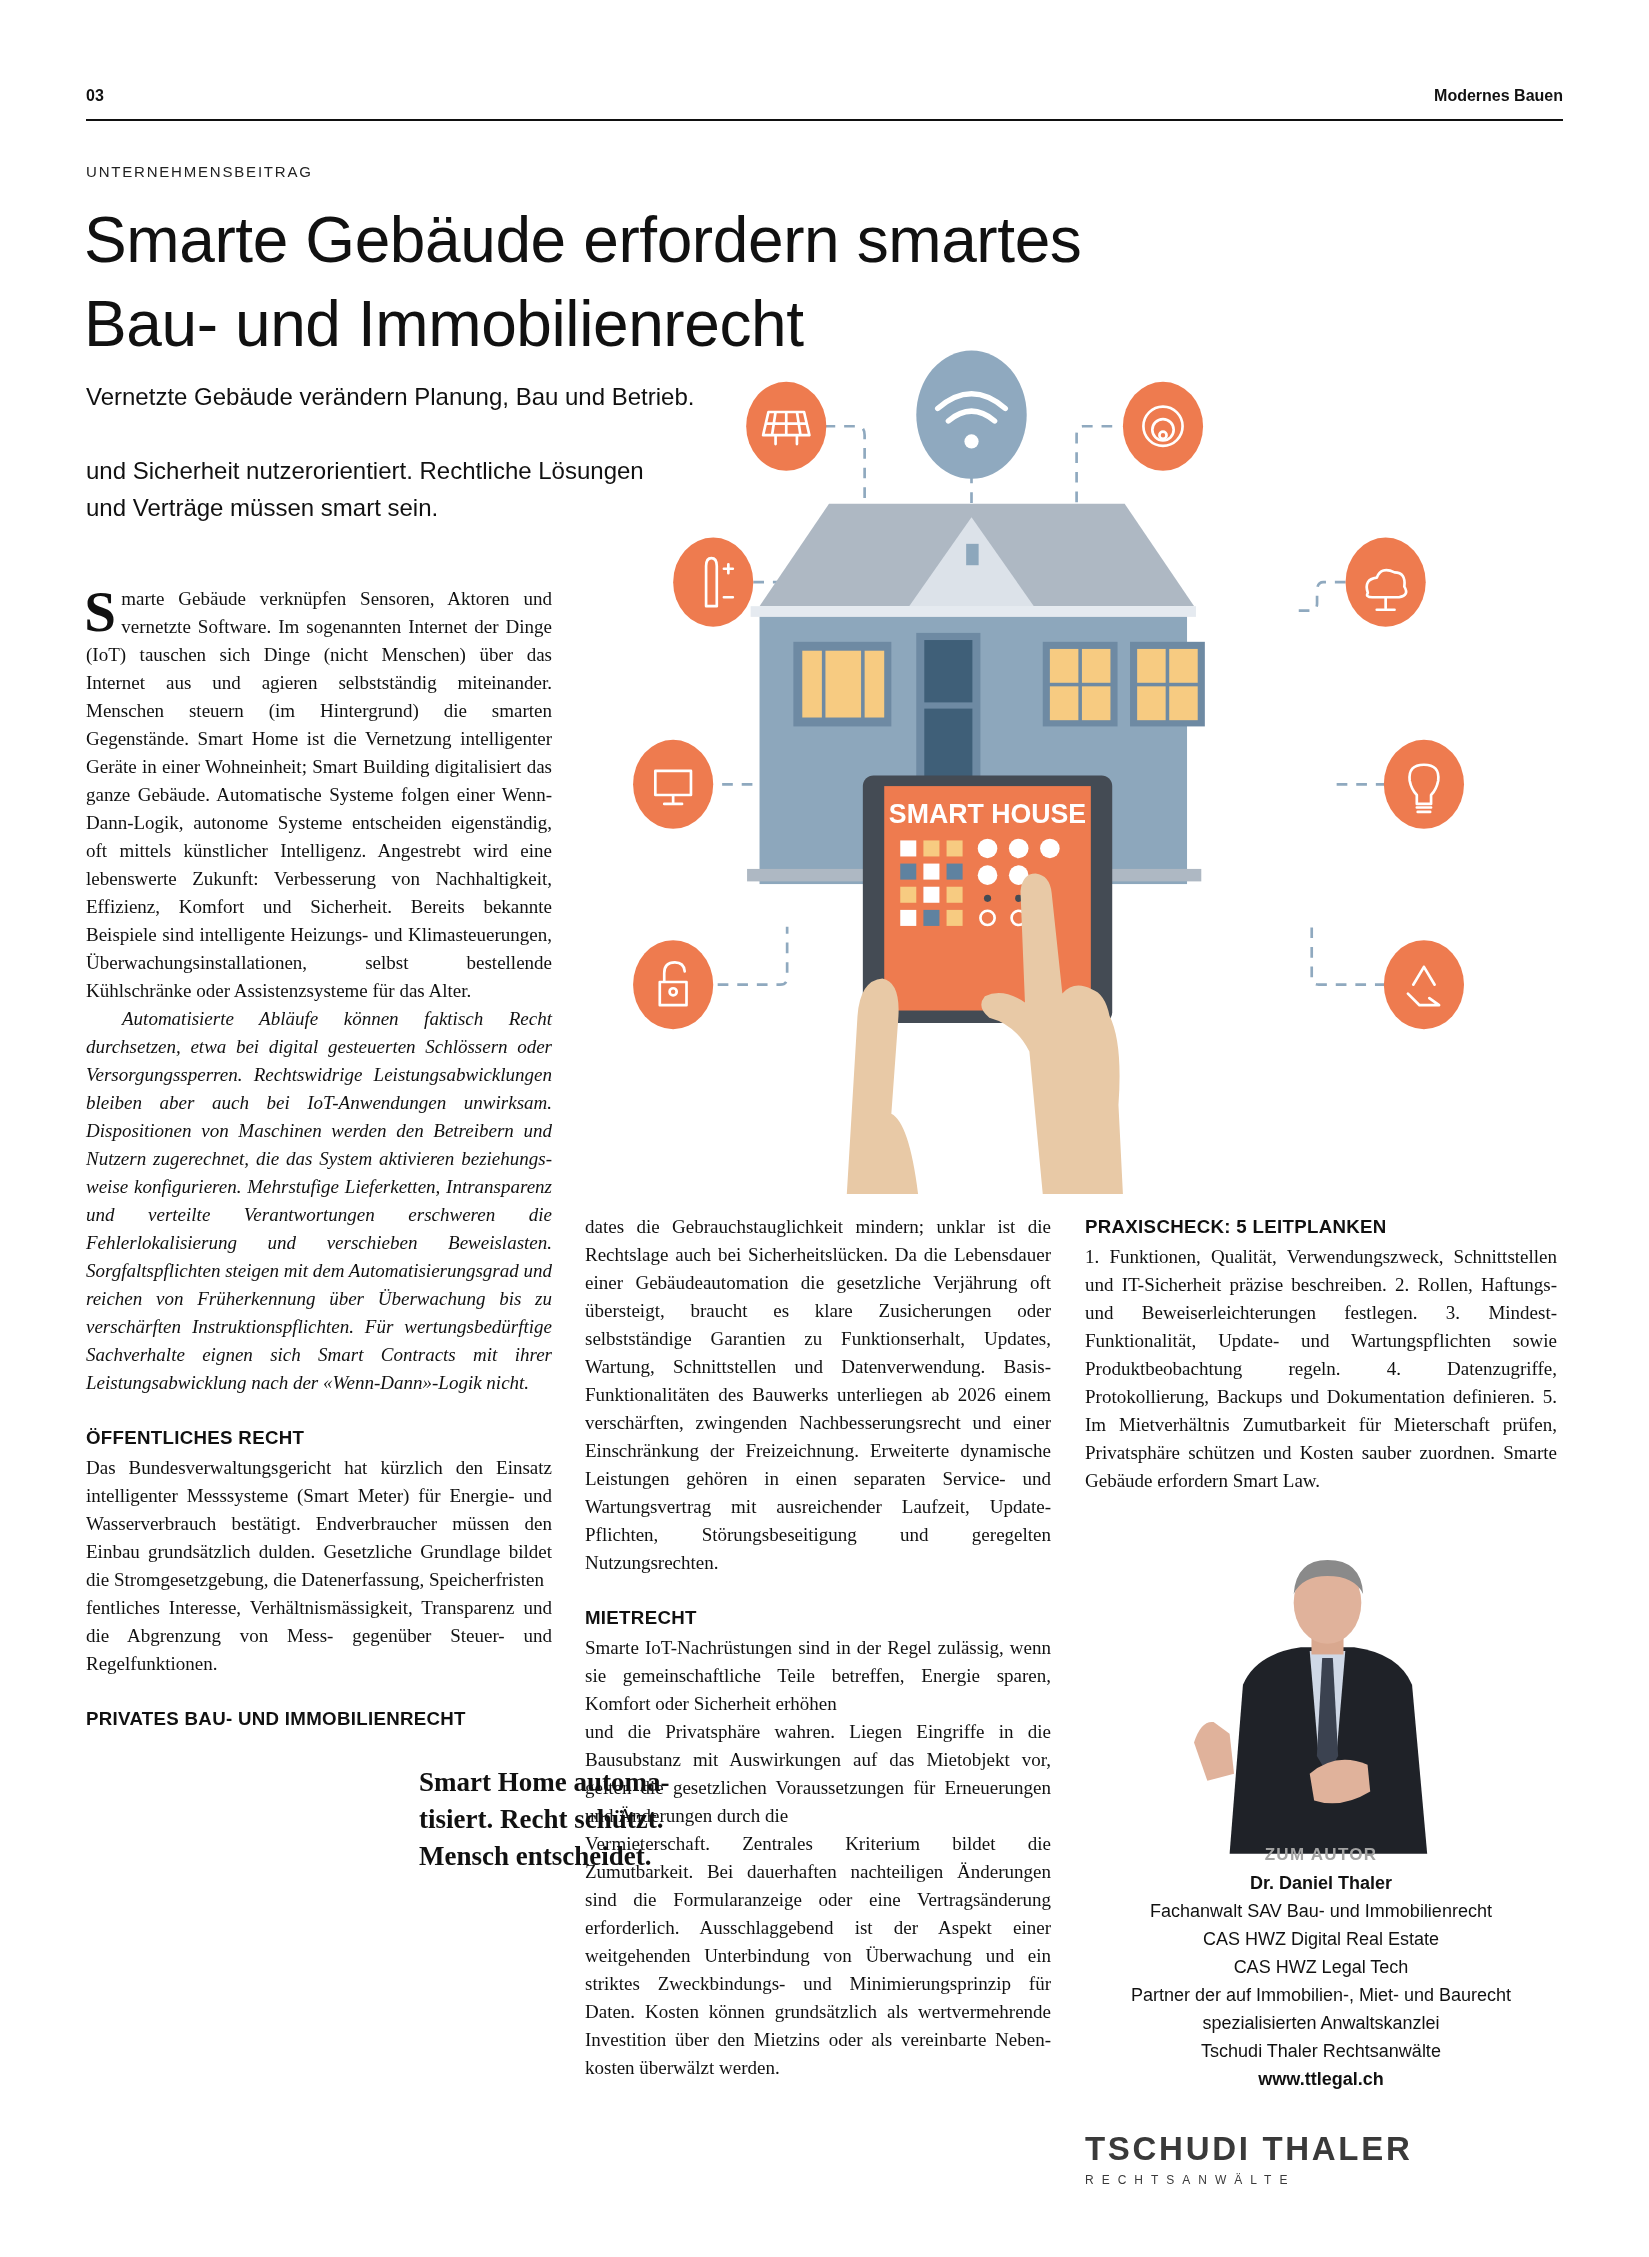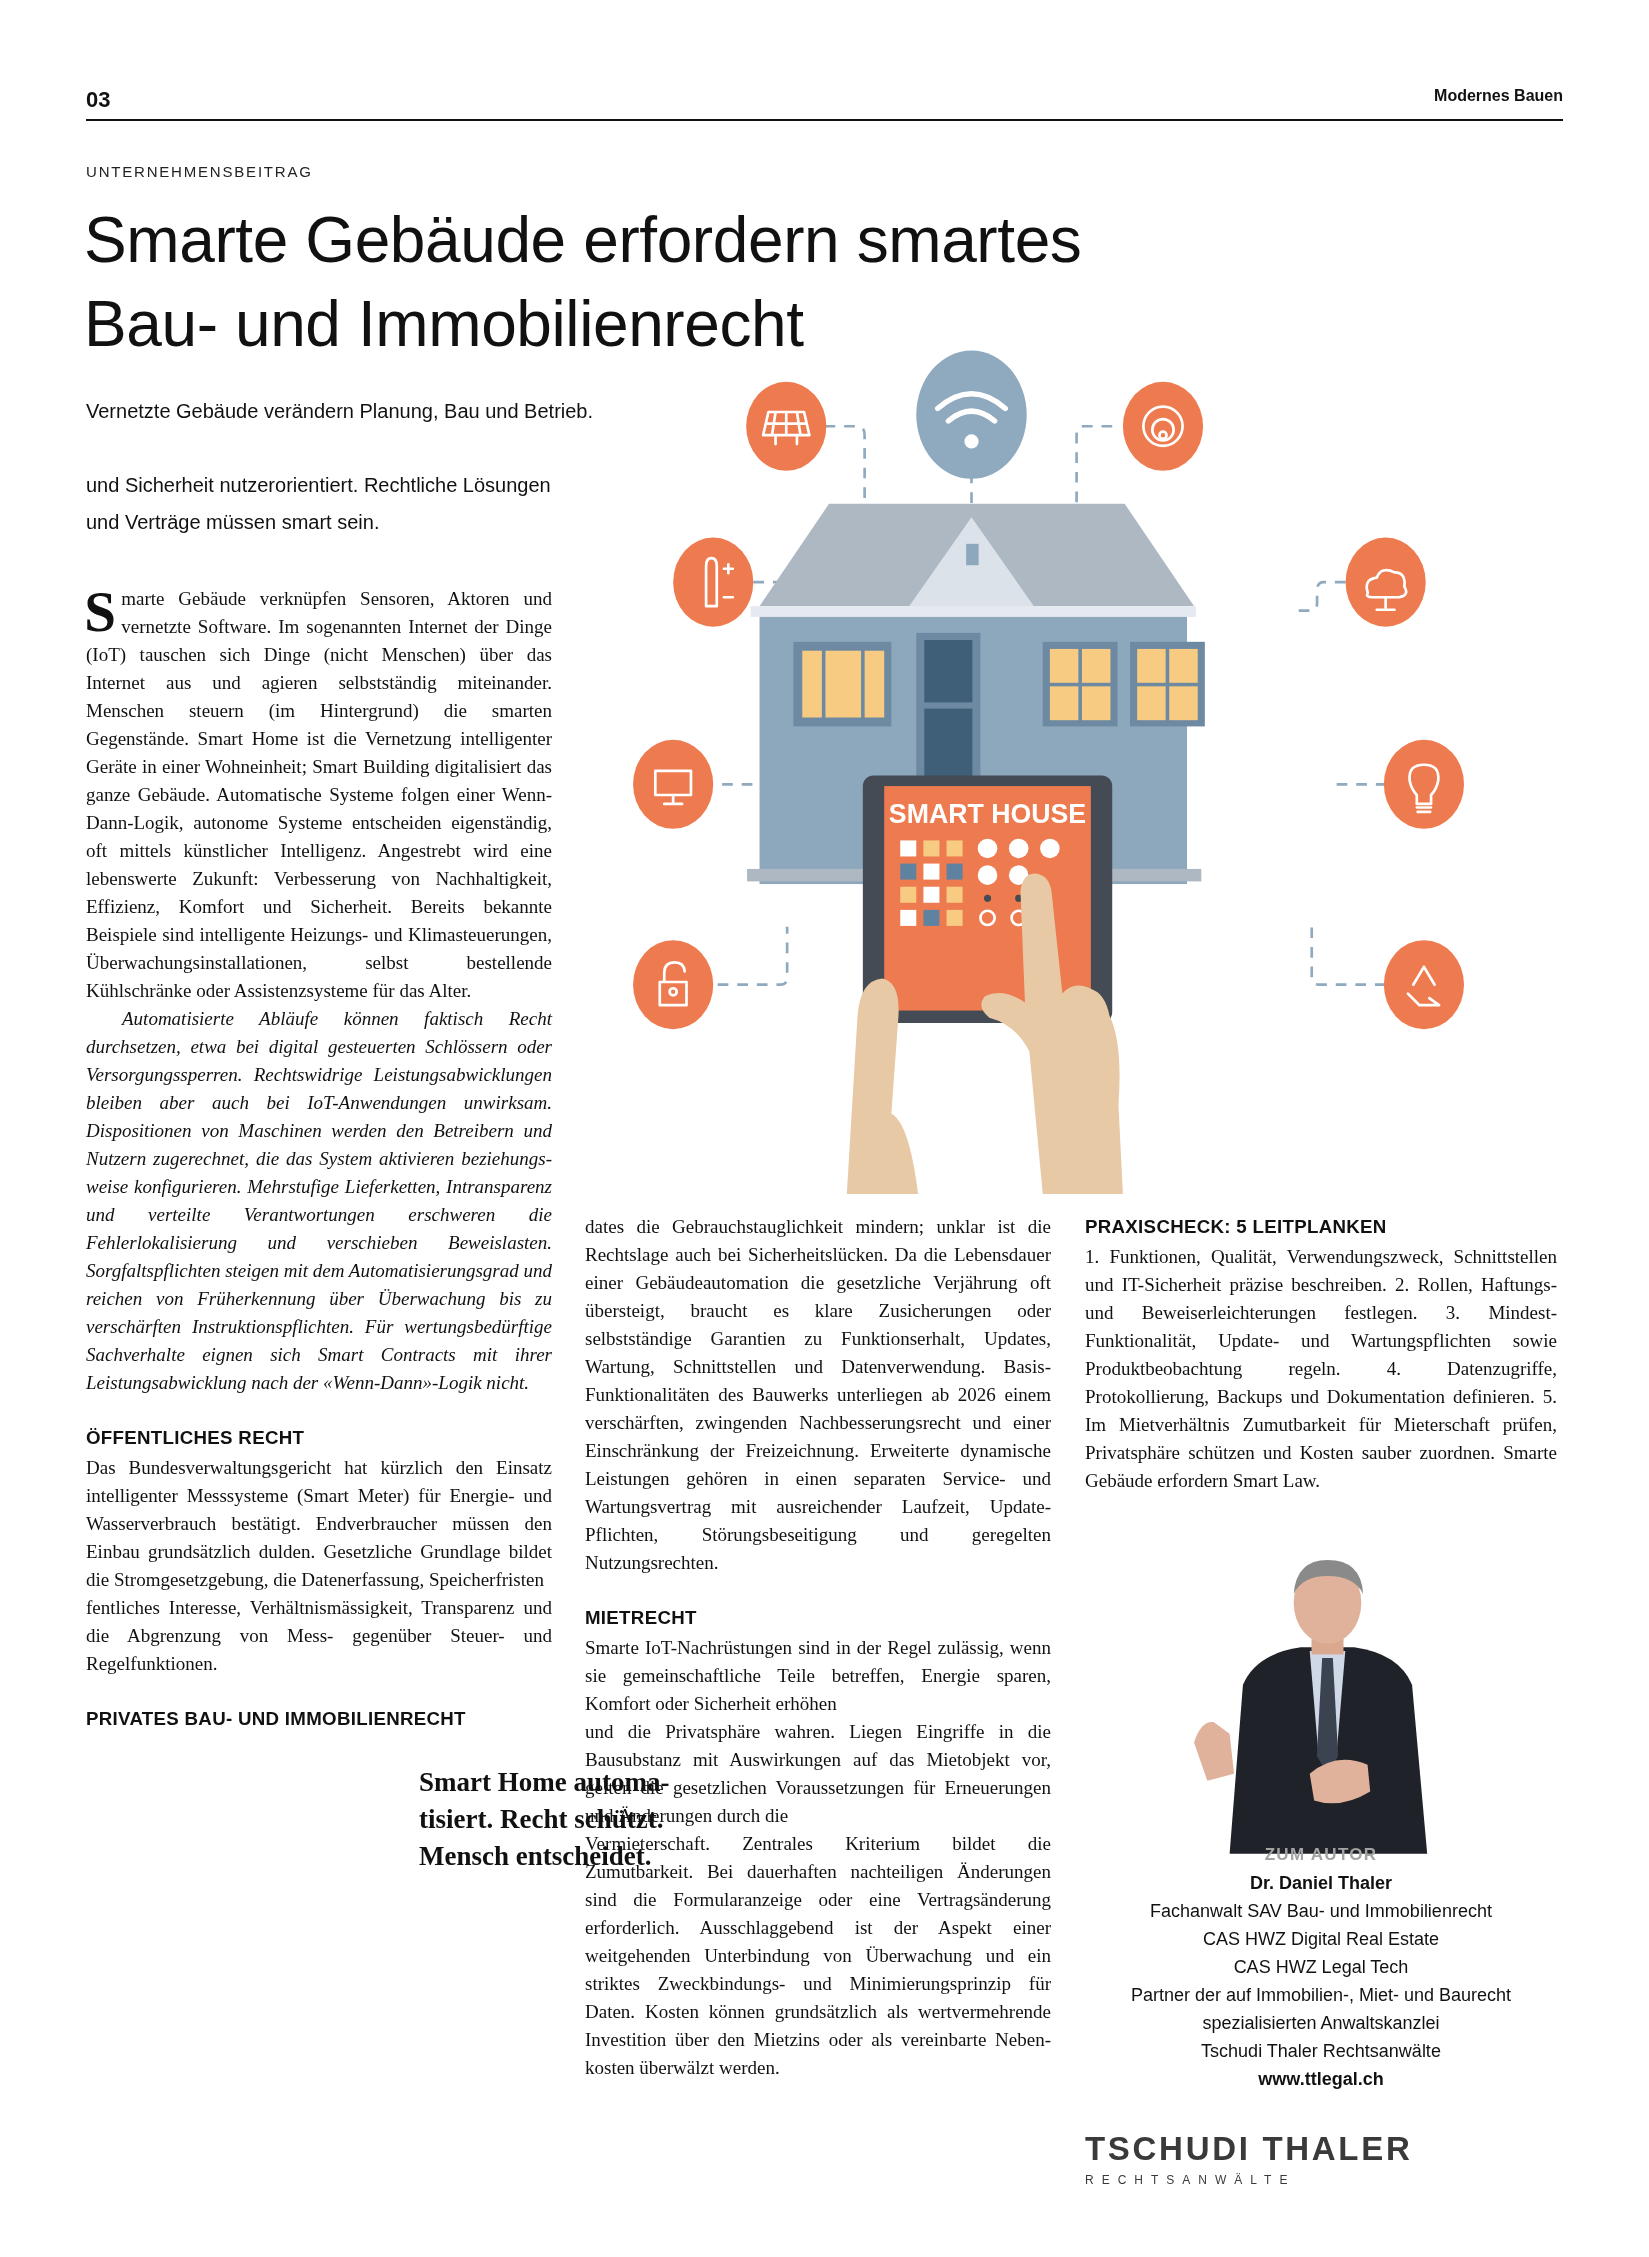--- a/index.html
+++ b/index.html
@@ -1,26 +1,26 @@
 <!DOCTYPE html>
 <html style="font-size:14.3px"><head>
 <meta charset="utf-8">
 <style>
   html, body { margin:0; padding:0; background:#ffffff; }
   body { width:1649px; height:2257px; position:relative; overflow:hidden; color:#111; }
   .sans { font-family:"Liberation Sans","DejaVu Sans",sans-serif; }
   .serif { font-family:"Liberation Serif","DejaVu Serif",serif; }
 
-  .page-num { position:absolute; left:86px; top:87px; font-size:22px; font-weight:bold; }
+  .page-num { position:absolute; left:86px; top:87px; font-size:16px; font-weight:bold; }
   .section-name { position:absolute; right:86px; top:87px; font-size:16px; font-weight:bold; }
   .top-rule { position:absolute; left:86px; right:86px; top:119px; height:1.8px; background:#111; }
 
   .kicker { position:absolute; left:86px; top:163px; font-size:15px; letter-spacing:1.8px; color:#222; }
   .headline { position:absolute; left:84px; top:198px; width:1069px; font-size:64px; line-height:84px; font-weight:normal; margin:0; letter-spacing:-0.4px; }
-  .lead { position:absolute; left:86px; top:393px; width:713px; font-size:20px; line-height:37px; color:#111; }
+  .lead { position:absolute; left:86px; top:378px; width:713px; font-size:24px; line-height:37px; color:#111; }
 
   .illus { position:absolute; left:624px; top:339px; width:980px; height:855px; }
 
   .col { position:absolute; font-size:19px; line-height:28px; text-align:justify; hyphens:manual; }
   .col p { margin:0; }
   .col p.indent { text-indent:36px;font-style:italic; }
   .col-left { left:86px; top:585px; width:466px; }
   .col-mid { left:585px; top:1213px; width:466px; }
   .col-right { left:1085px; top:1213px; width:472px; }
 

